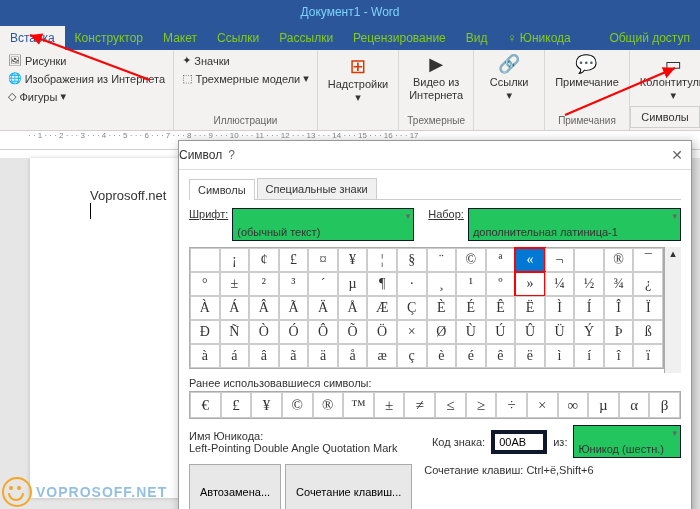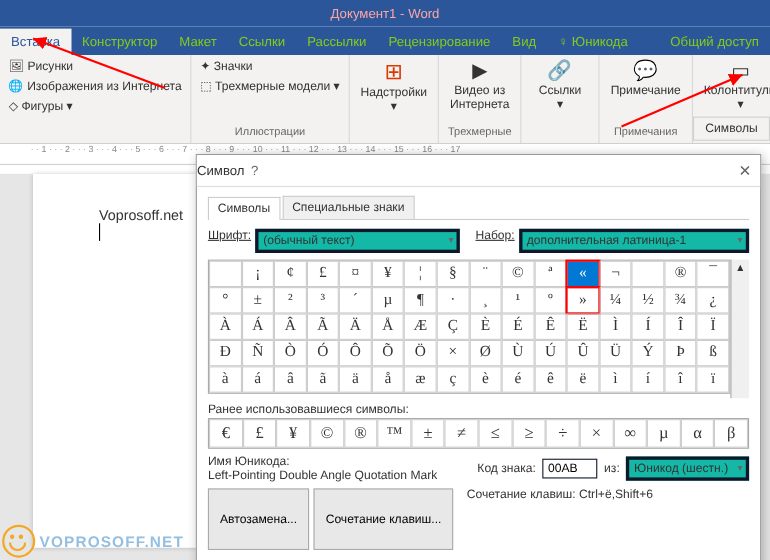--- a/index.html
+++ b/index.html
@@ -1,16 +1,16 @@
 <!DOCTYPE html>
 <html><head>
 <meta charset="utf-8">
 <style>
 html,body{margin:0;padding:0;font-family:"Segoe UI",Tahoma,sans-serif;font-size:11px;background:#fff;color:#333;width:700px;height:509px;overflow:hidden;position:relative}
-.title-bar{background:#2b579a;color:#fca5a5;height:24px;display:flex;align-items:center;justify-content:center;position:relative;font-size:12px}
+.title-bar{background:#2b579a;color:#7dd3fc;height:24px;display:flex;align-items:center;justify-content:center;position:relative;font-size:12px}
 .ribbon-tabs{background:#2b579a;display:flex;height:26px;align-items:flex-end}
 .tab{color:#84cc16;padding:5px 10px;cursor:pointer;font-size:12px}
 .tab.active{background:#f3f2f1;color:#2b579a}
 .ribbon{background:#f3f2f1;border-bottom:1px solid #d0d0d0;display:flex;height:80px}
 .ribbon-group{border-right:1px solid #d8d8d8;padding:2px 4px;display:flex;flex-direction:column}
 .group-label{font-size:10px;color:#666;text-align:center;margin-top:auto;padding:2px 0}
 .btn-small{display:flex;align-items:center;gap:3px;padding:2px 4px;font-size:11px;white-space:nowrap}
 .small-col{display:flex;flex-direction:column;gap:1px}
 .btn-big{display:flex;flex-direction:column;align-items:center;justify-content:center;padding:2px 6px;font-size:11px;text-align:center;line-height:1.2;min-width:50px}
 .icon{display:inline-block;vertical-align:middle}
@@ -22,33 +22,33 @@
 .dialog{position:absolute;left:178px;top:140px;width:512px;background:#fff;border:1px solid #999;box-shadow:2px 2px 10px rgba(0,0,0,.3);z-index:10}
 .dlg-title{background:#fff;border-bottom:1px solid #ddd;padding:6px 0;font-size:12px;display:flex;align-items:center}
 .dlg-title .close{margin-left:auto;padding:0 8px;font-size:14px;color:#666}
 .dlg-title .help{padding:0 6px;color:#666}
 .dlg-body{padding:8px 10px}
 .dlg-tabs{display:flex;border-bottom:1px solid #ccc;margin-bottom:8px}
 .dlg-tab{padding:4px 8px;border:1px solid #ccc;border-bottom:none;background:#f0f0f0;margin-right:2px;font-size:11px}
 .dlg-tab.active{background:#fff;position:relative;top:1px}
 .row{display:flex;align-items:flex-start;gap:4px;margin-bottom:6px;font-size:11px}
 .row label{text-decoration:underline}
-.sel{border:3px solid #0f172a;background:#14b8a6;padding:2px 16px 2px 4px;font-size:11px;position:relative;flex:1}
+.sel{border:1px solid #0f172a;background:#22c55e;padding:17px 16px 2px 4px;font-size:11px;position:relative;flex:1}
 .sel::after{content:"▾";position:absolute;right:3px;top:2px;font-size:9px;color:#666}
 .char-grid{display:grid;grid-template-columns:repeat(16,1fr);border:1px solid #aaa;margin-bottom:4px}
 .char-cell{border:1px solid #ccc;height:22px;display:flex;align-items:center;justify-content:center;font-size:14px;font-family:"Times New Roman",serif;cursor:pointer}
 .char-cell.sel-blue{background:#0078d4;color:#fff;outline:2px solid red;outline-offset:-1px}
 .char-cell.red-box{outline:2px solid red;outline-offset:-1px}
 .scroll-col{width:16px;border-left:1px solid #aaa;background:#f0f0f0}
 .grid-wrap{display:flex}
 .recent-label{font-size:11px;margin:4px 0 2px}
 .recent-grid{display:grid;grid-template-columns:repeat(16,1fr);border:1px solid #aaa}
 .recent-grid .char-cell{height:24px;font-size:15px}
 .info-row{display:flex;align-items:center;gap:6px;font-size:11px;margin:6px 0}
-.code-input{border:1px solid #0f172a;padding:2px 4px;width:40px;font-size:11px}
+.code-input{border:4px solid #0f172a;padding:2px 4px;width:40px;font-size:11px}
 .btn{border:1px solid #aaa;background:#e8e8e8;padding:21px 10px;font-size:11px;cursor:pointer}
 .btn.primary{background:#e1e1e1;border:1px solid #2b579a}
 .dlg-footer{display:flex;justify-content:flex-end;gap:6px;padding:8px 10px;border-top:1px solid #ddd;background:#f0f0f0}
 .arrow-red{position:absolute;pointer-events:none;z-index:5}
 .watermark{position:absolute;bottom:2px;left:2px;z-index:20;display:flex;align-items:center;gap:4px;color:#95bfe0;font-size:14px;font-weight:bold;letter-spacing:1px}
 .face{width:26px;height:26px;border:2px solid #f5a623;border-radius:50%;position:relative}
 .face::before{content:"";position:absolute;width:4px;height:4px;background:#f5a623;border-radius:50%;top:7px;left:5px;box-shadow:8px 0 #f5a623}
 .face::after{content:"";position:absolute;width:12px;height:6px;border:2px solid #f5a623;border-top:none;border-radius:0 0 12px 12px;bottom:4px;left:4px}
 .sym-panel{position:absolute;right:0;top:106px;width:60px;background:#f3f2f1;border:1px solid #d0d0d0;padding:4px;text-align:center;font-size:11px;z-index:3}
 </style>

